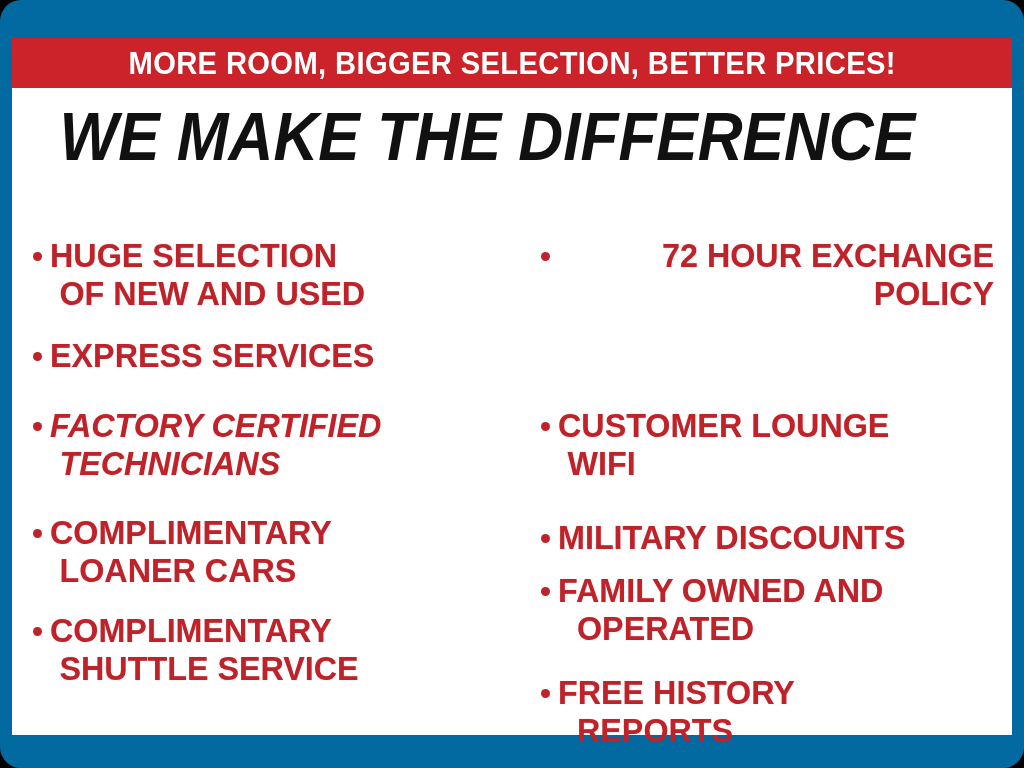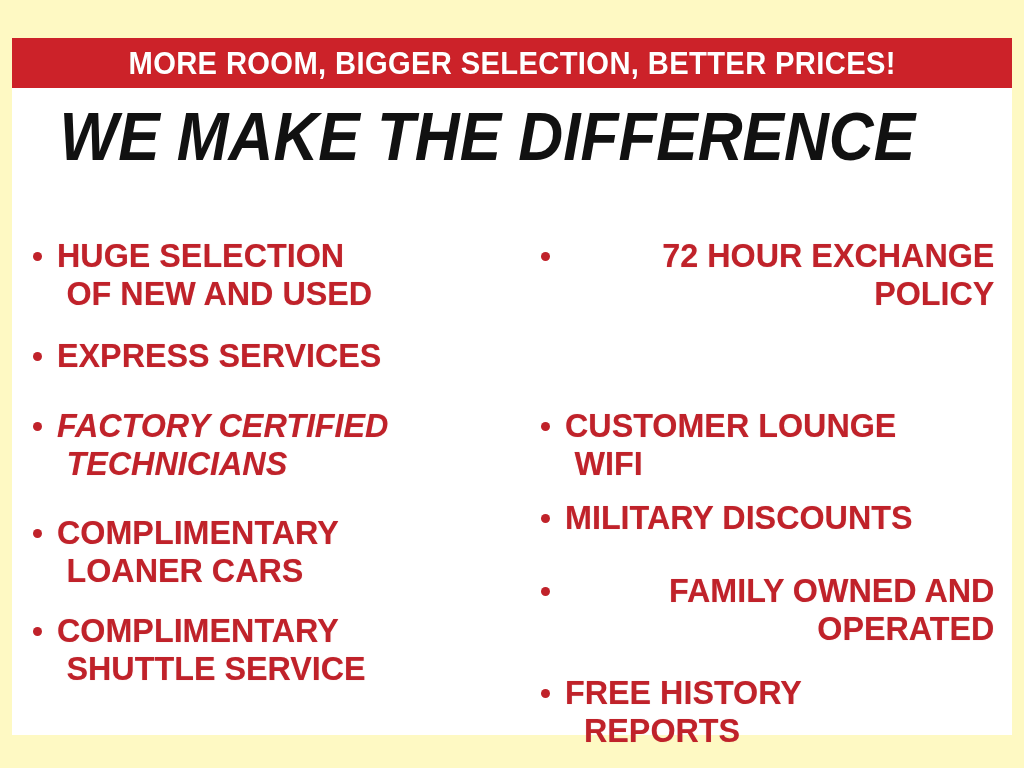--- a/index.html
+++ b/index.html
@@ -11,21 +11,22 @@
     width: 1024px;
     height: 768px;
     overflow: hidden;
     font-family: "Liberation Sans", sans-serif;
   }
 
   #poster {
     position: relative;
     width: 1024px;
     height: 768px;
-    background: #fef9c3;
+    background: #0369a1;
+    border-radius: 21px;
   }
 
   
   #sheet {
     position: absolute;
     left: 12px;
     top: 38px;
     width: 1000px;
     height: 697px;
     background: #ffffff;
@@ -107,21 +108,21 @@
     position: absolute;
     left: 9px;
     top: 16px;
     width: 9px;
     height: 9px;
     border-radius: 50%;
     background: #c0222a;
   }
 
   .bullet-lines {
-    margin-left: 33px;
+    margin-left: 26px;
   }
   .bullet-line {
     color: #c0222a;
     font-family: "Liberation Sans Narrow", "Liberation Sans", sans-serif;
     font-weight: bold;
     font-size: 34px;
     line-height: 38px;
     letter-spacing: 0px;
     white-space: nowrap;
     transform: scaleX(0.95);
@@ -195,27 +196,27 @@
               <div class="bullet-line cont">POLICY</div>
             </div>
           </div>
           <div class="bullet-item" style="top: 208px;">
             <span class="bullet-dot"></span>
             <div class="bullet-lines">
               <div class="bullet-line">CUSTOMER LOUNGE</div>
               <div class="bullet-line cont">WIFI</div>
             </div>
           </div>
-          <div class="bullet-item" style="top: 300px;">
+          <div class="bullet-item" style="top: 320px;">
             <span class="bullet-dot"></span>
             <div class="bullet-lines">
               <div class="bullet-line">MILITARY DISCOUNTS</div>
             </div>
           </div>
-          <div class="bullet-item" style="top: 373px; text-align: right;">
+          <div class="bullet-item" style="top: 373px;">
             <span class="bullet-dot"></span>
             <div class="bullet-lines">
               <div class="bullet-line">FAMILY OWNED AND</div>
               <div class="bullet-line cont cont2">OPERATED</div>
             </div>
           </div>
           <div class="bullet-item" style="top: 475px;">
             <span class="bullet-dot"></span>
             <div class="bullet-lines">
               <div class="bullet-line">FREE HISTORY</div>

